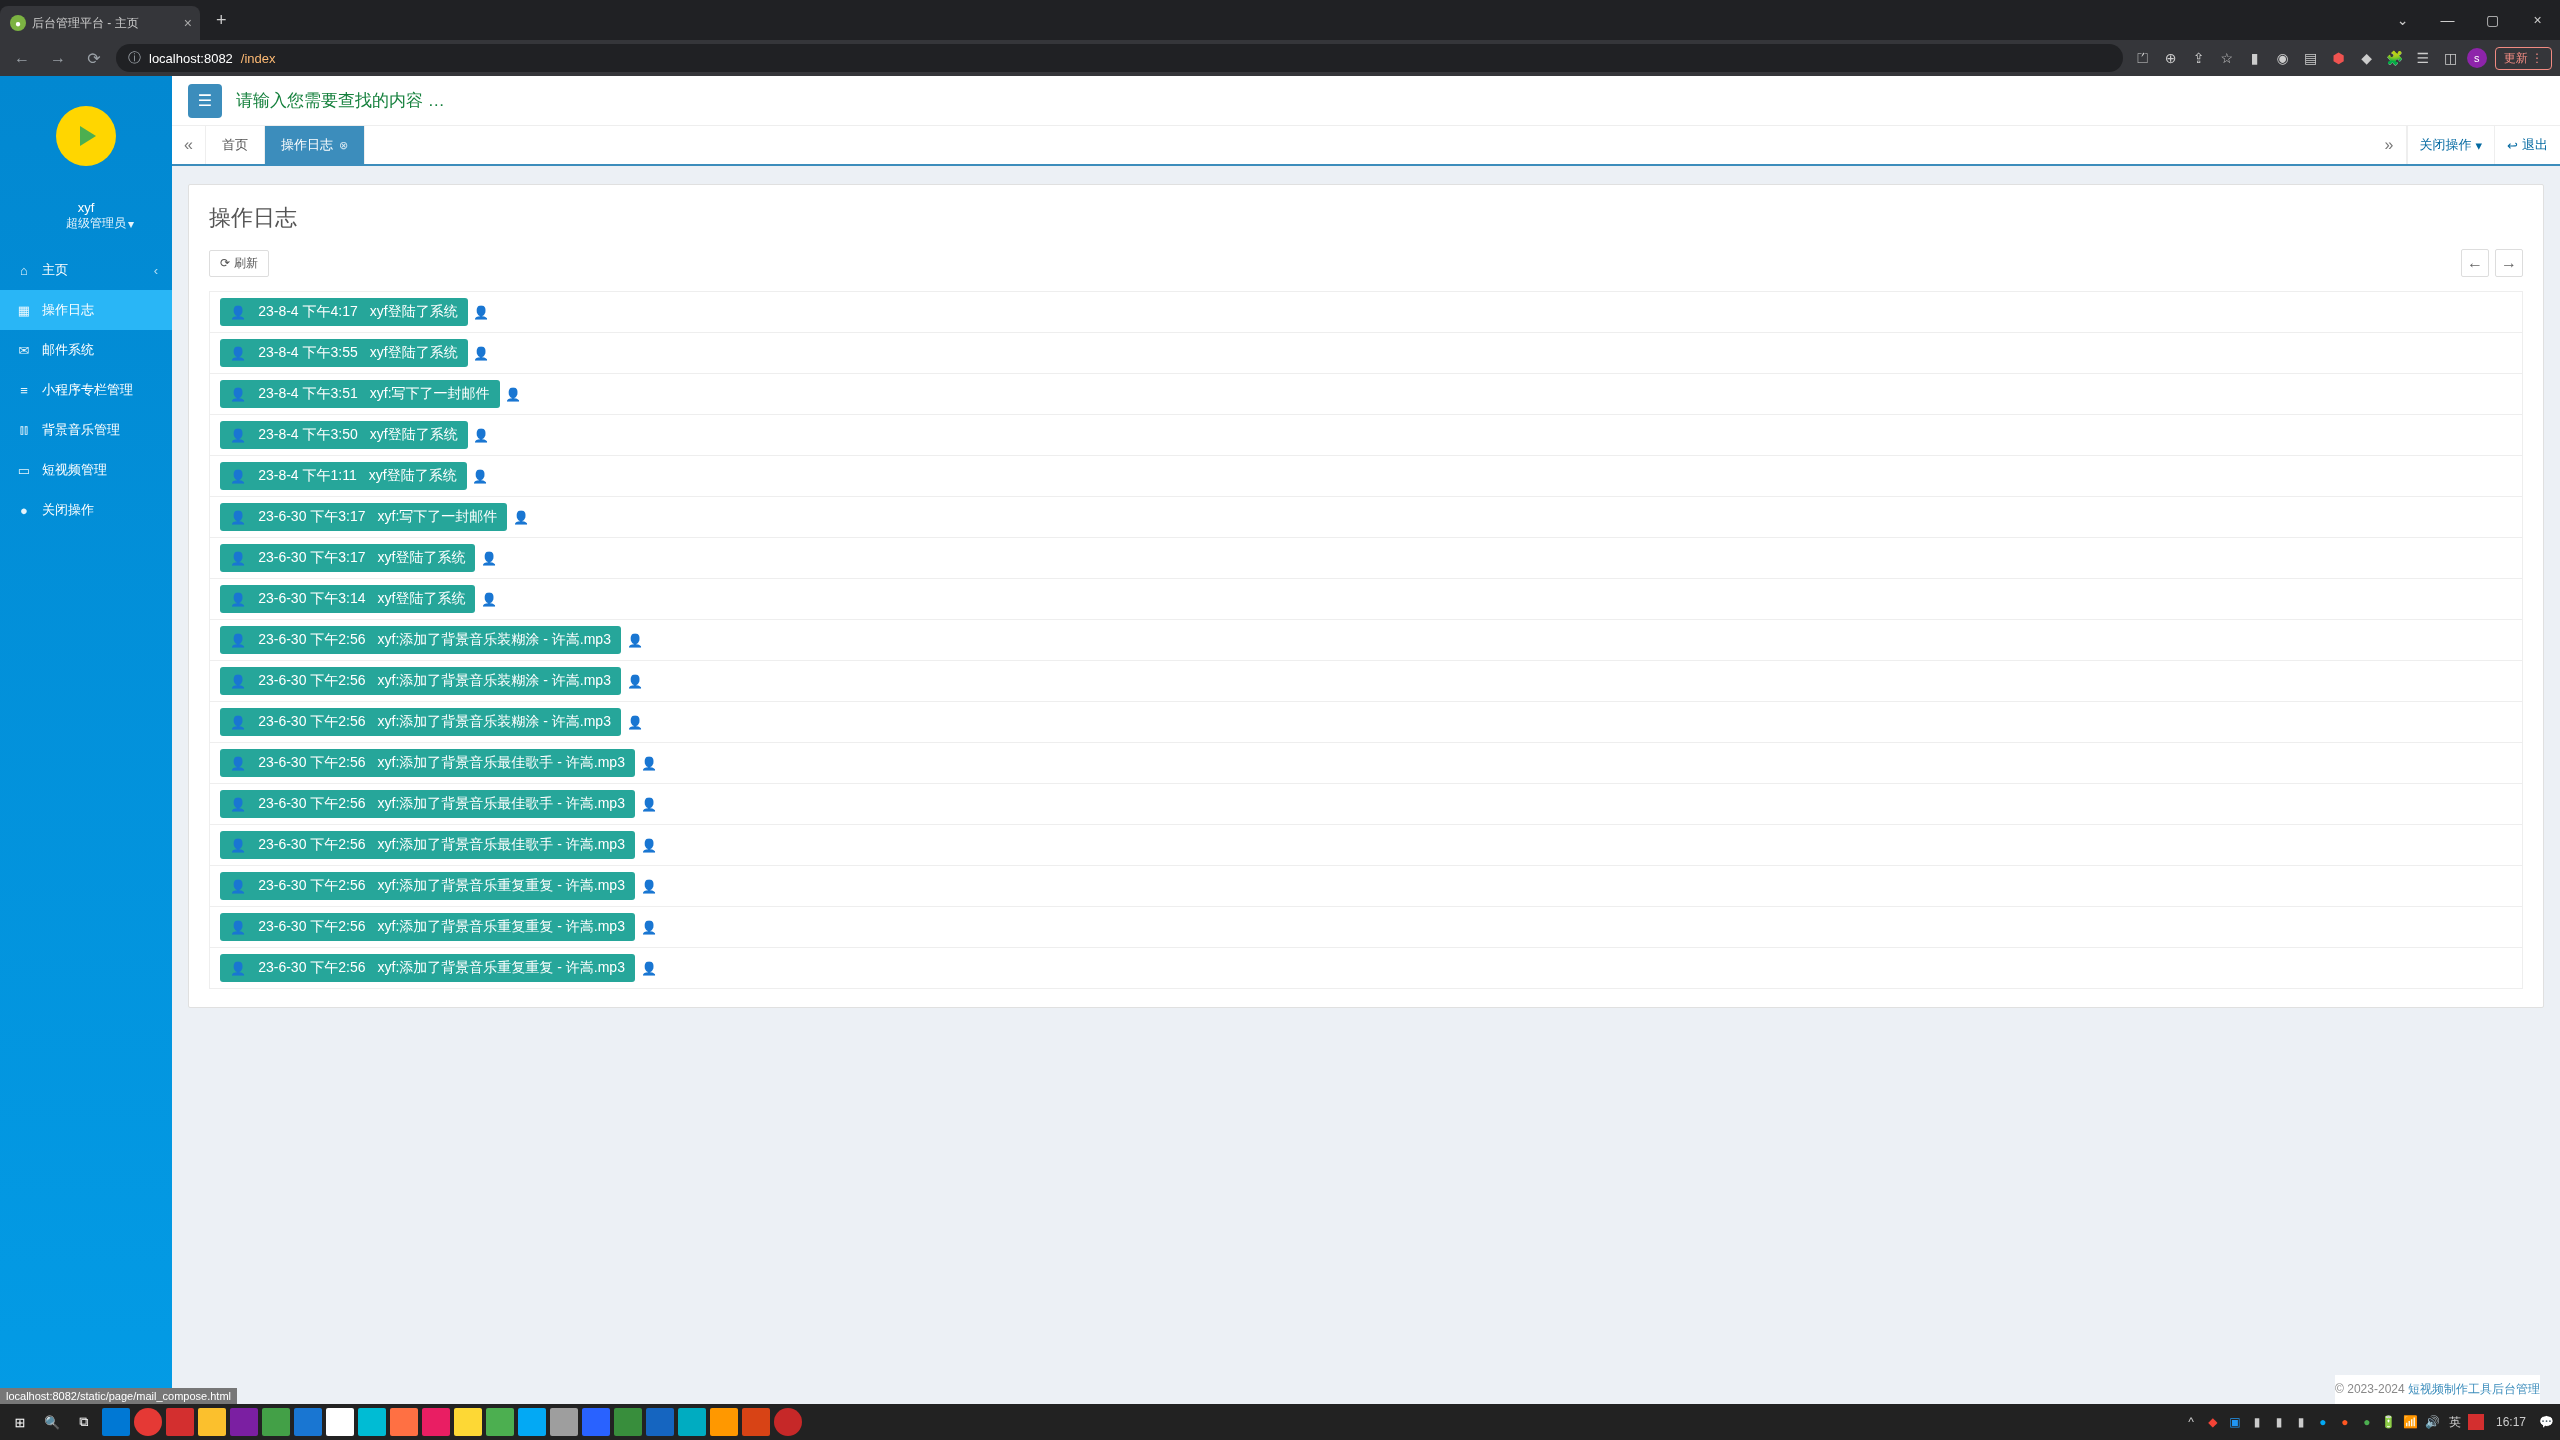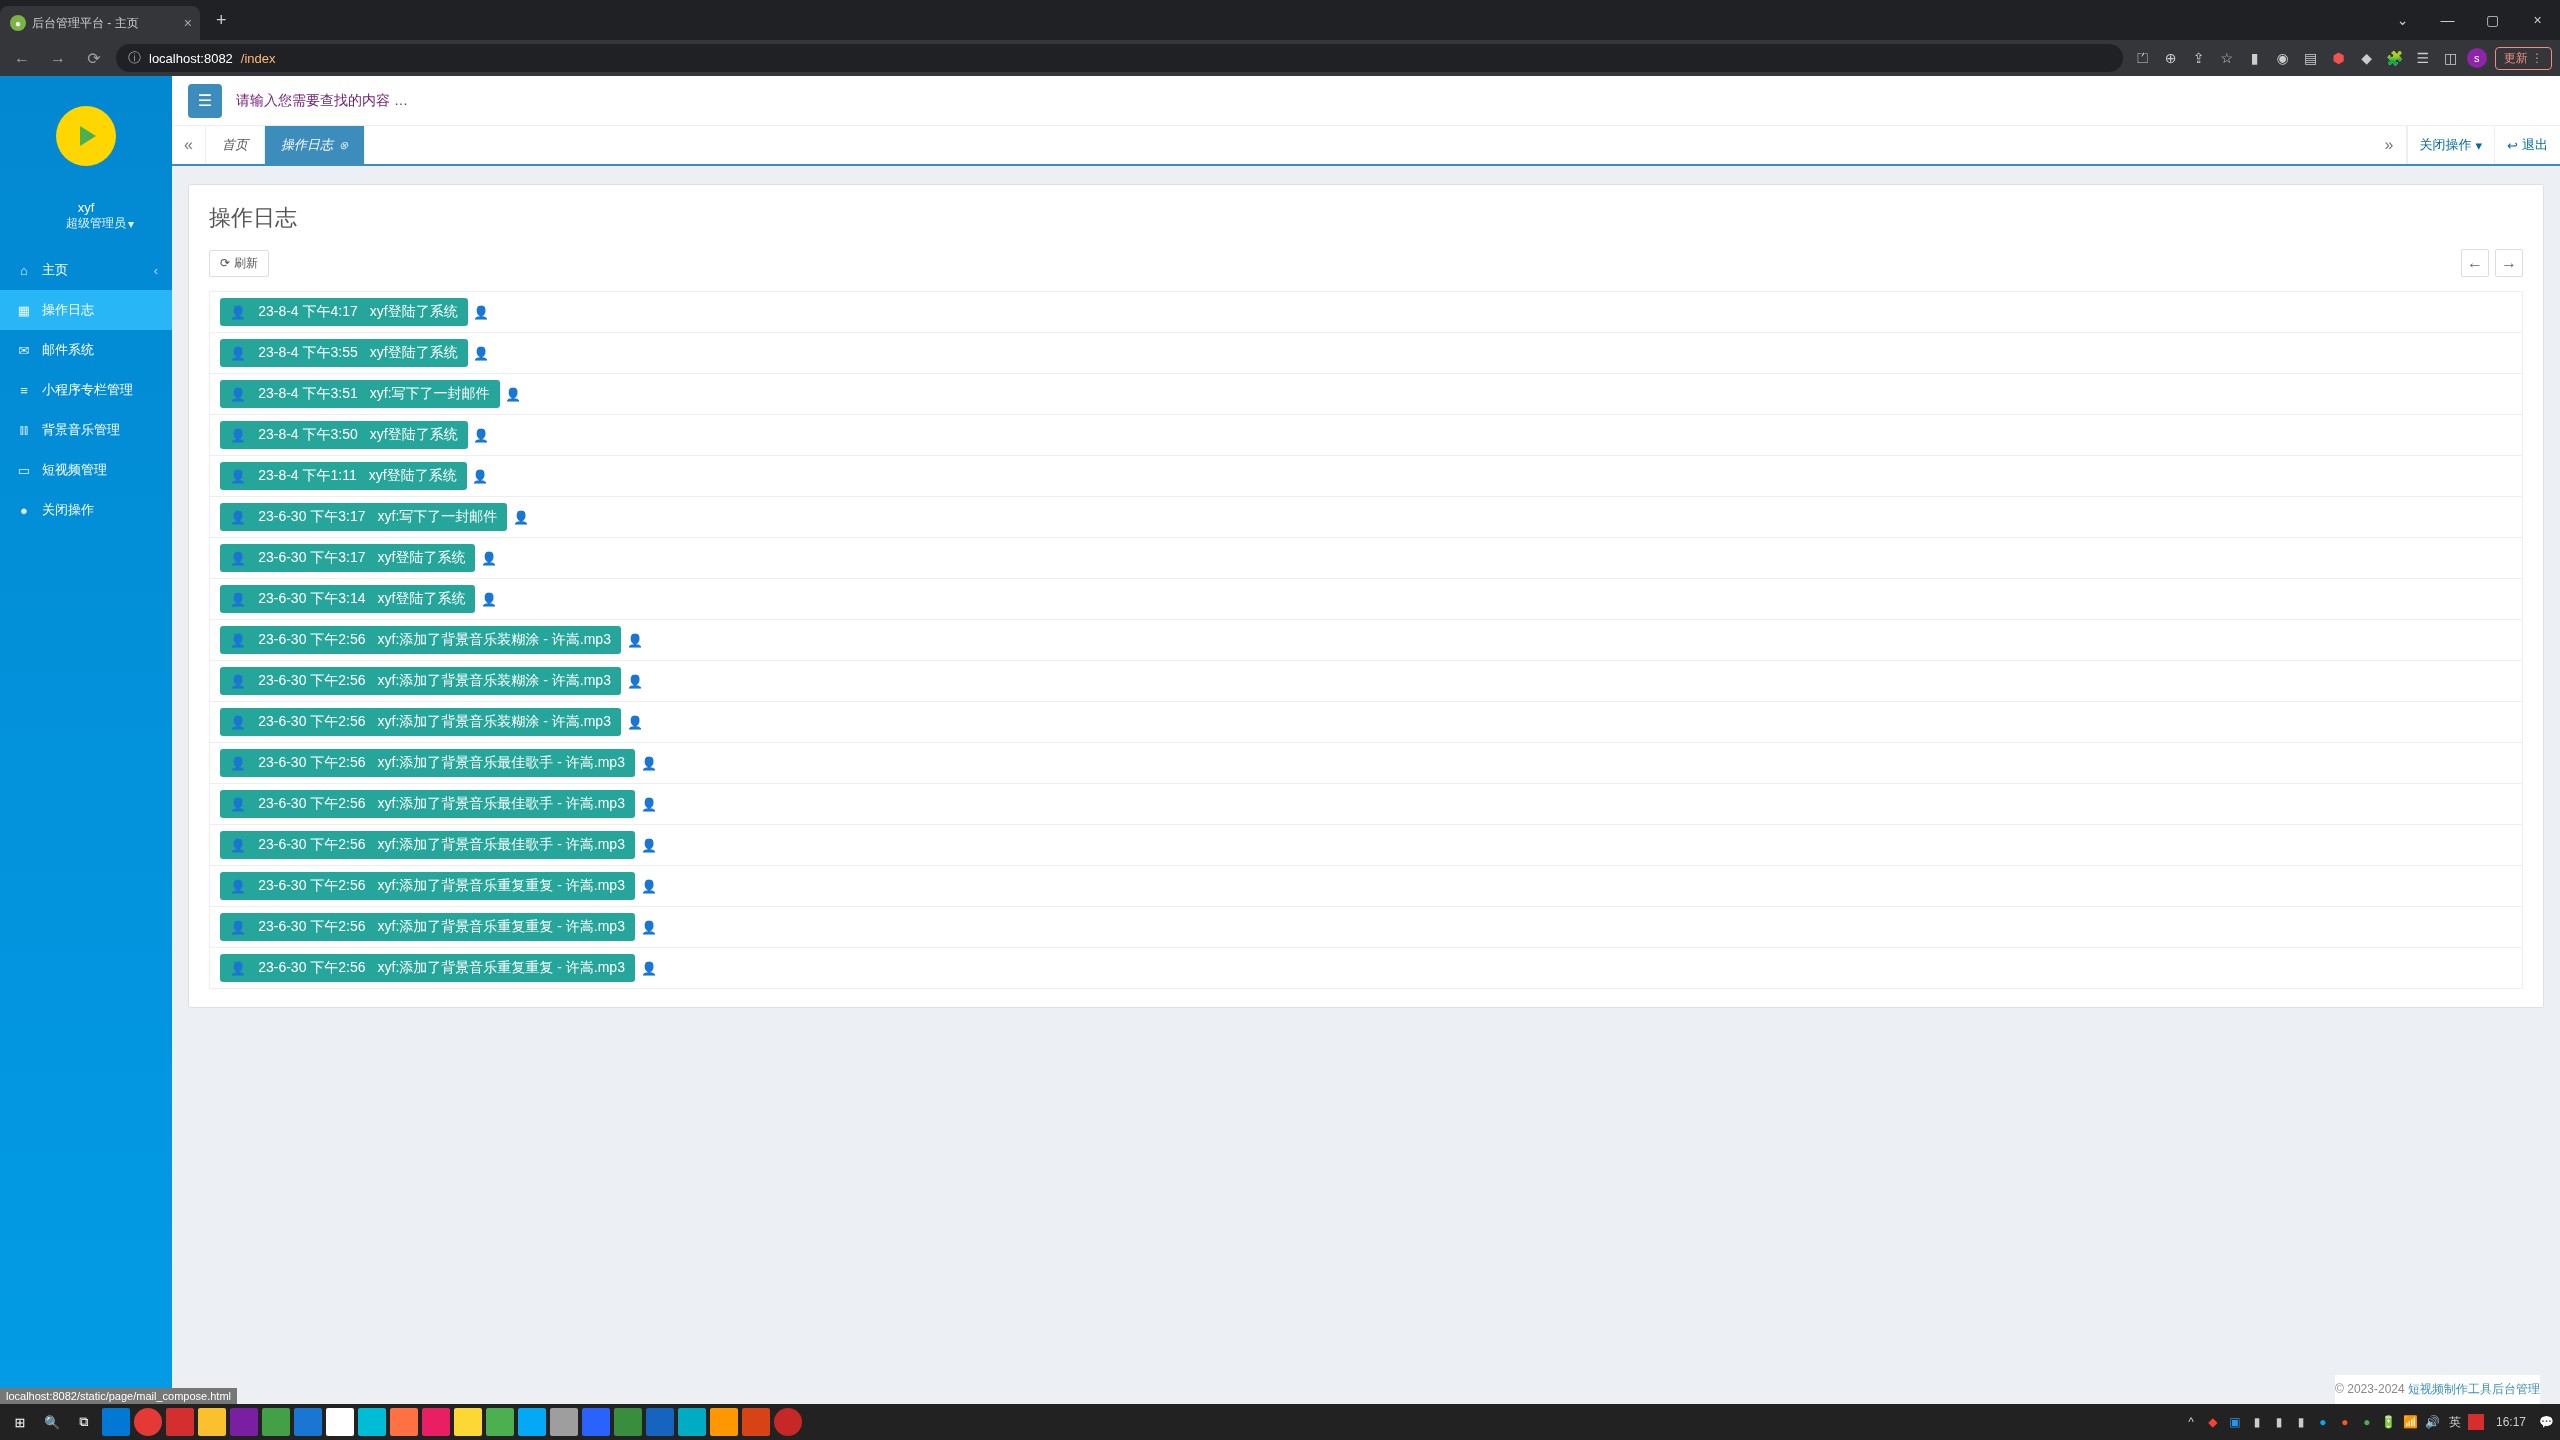--- a/index.html
+++ b/index.html
@@ -32,25 +32,25 @@
 .user-role { text-align:center; font-size:12px; opacity:.9; display:flex;align-items:center;justify-content:center;gap:2px;padding-left:28px; }
 .menu { margin-top: 18px; }
 .menu-item { height: 40px; display:flex; align-items:center; padding: 0 16px; gap: 10px; font-size: 13px; position:relative; }
 .menu-item.has-child::after { content:'‹'; position:absolute; right:14px; color:rgba(255,255,255,.7); }
 .menu-item.active { background: #29b6f6; }
 .menu-icon { width:16px;text-align:center;opacity:.9; }
 
 .main { flex:1; background:#ecf0f5; display:flex; flex-direction:column; }
 .topbar { background:#fff; height:50px; display:flex; align-items:center; padding:0 16px; gap:14px; border-bottom:1px solid #eee; }
 .hamburger { background:#3c8dbc; color:#fff; width:34px;height:34px;border-radius:4px;display:flex;align-items:center;justify-content:center; }
-.search-ph { color:#701a75; font-size:14px; }
+.search-ph { color:#15803d; font-size:17px; }
 
 .tabbar { background:#fff; height:40px; border-bottom:2px solid #3c8dbc; display:flex; align-items:stretch; }
 .tabnav-btn { width:34px; display:flex;align-items:center;justify-content:center; border-right:1px solid #eee; color:#777; }
-.tabbar-tabs { display:flex;font-style:italic; }
+.tabbar-tabs { display:flex; }
 .tabbar-tab { padding:0 16px; display:flex;align-items:center; font-size:13px; color:#555; border-right:1px solid #eee; gap:6px; }
 .tabbar-tab.active { background:#3c8dbc; color:#fff; }
 .tab-x { font-size:11px; opacity:.8; }
 .tabbar-right { margin-left:auto; display:flex; }
 .tabbar-action { padding:0 12px; display:flex;align-items:center; font-size:13px; color:#0369a1; border-left:1px solid #eee; gap:4px; }
 
 .content { flex:1; padding:18px 16px 0; overflow:auto; }
 .panel { background:#fff; border:1px solid #e0e0e0; border-radius:2px; padding:18px 20px; }
 .panel-title { font-size:22px; color:#555; margin-bottom:16px; }
 .toolbar { display:flex; align-items:center; margin-bottom:14px; }

